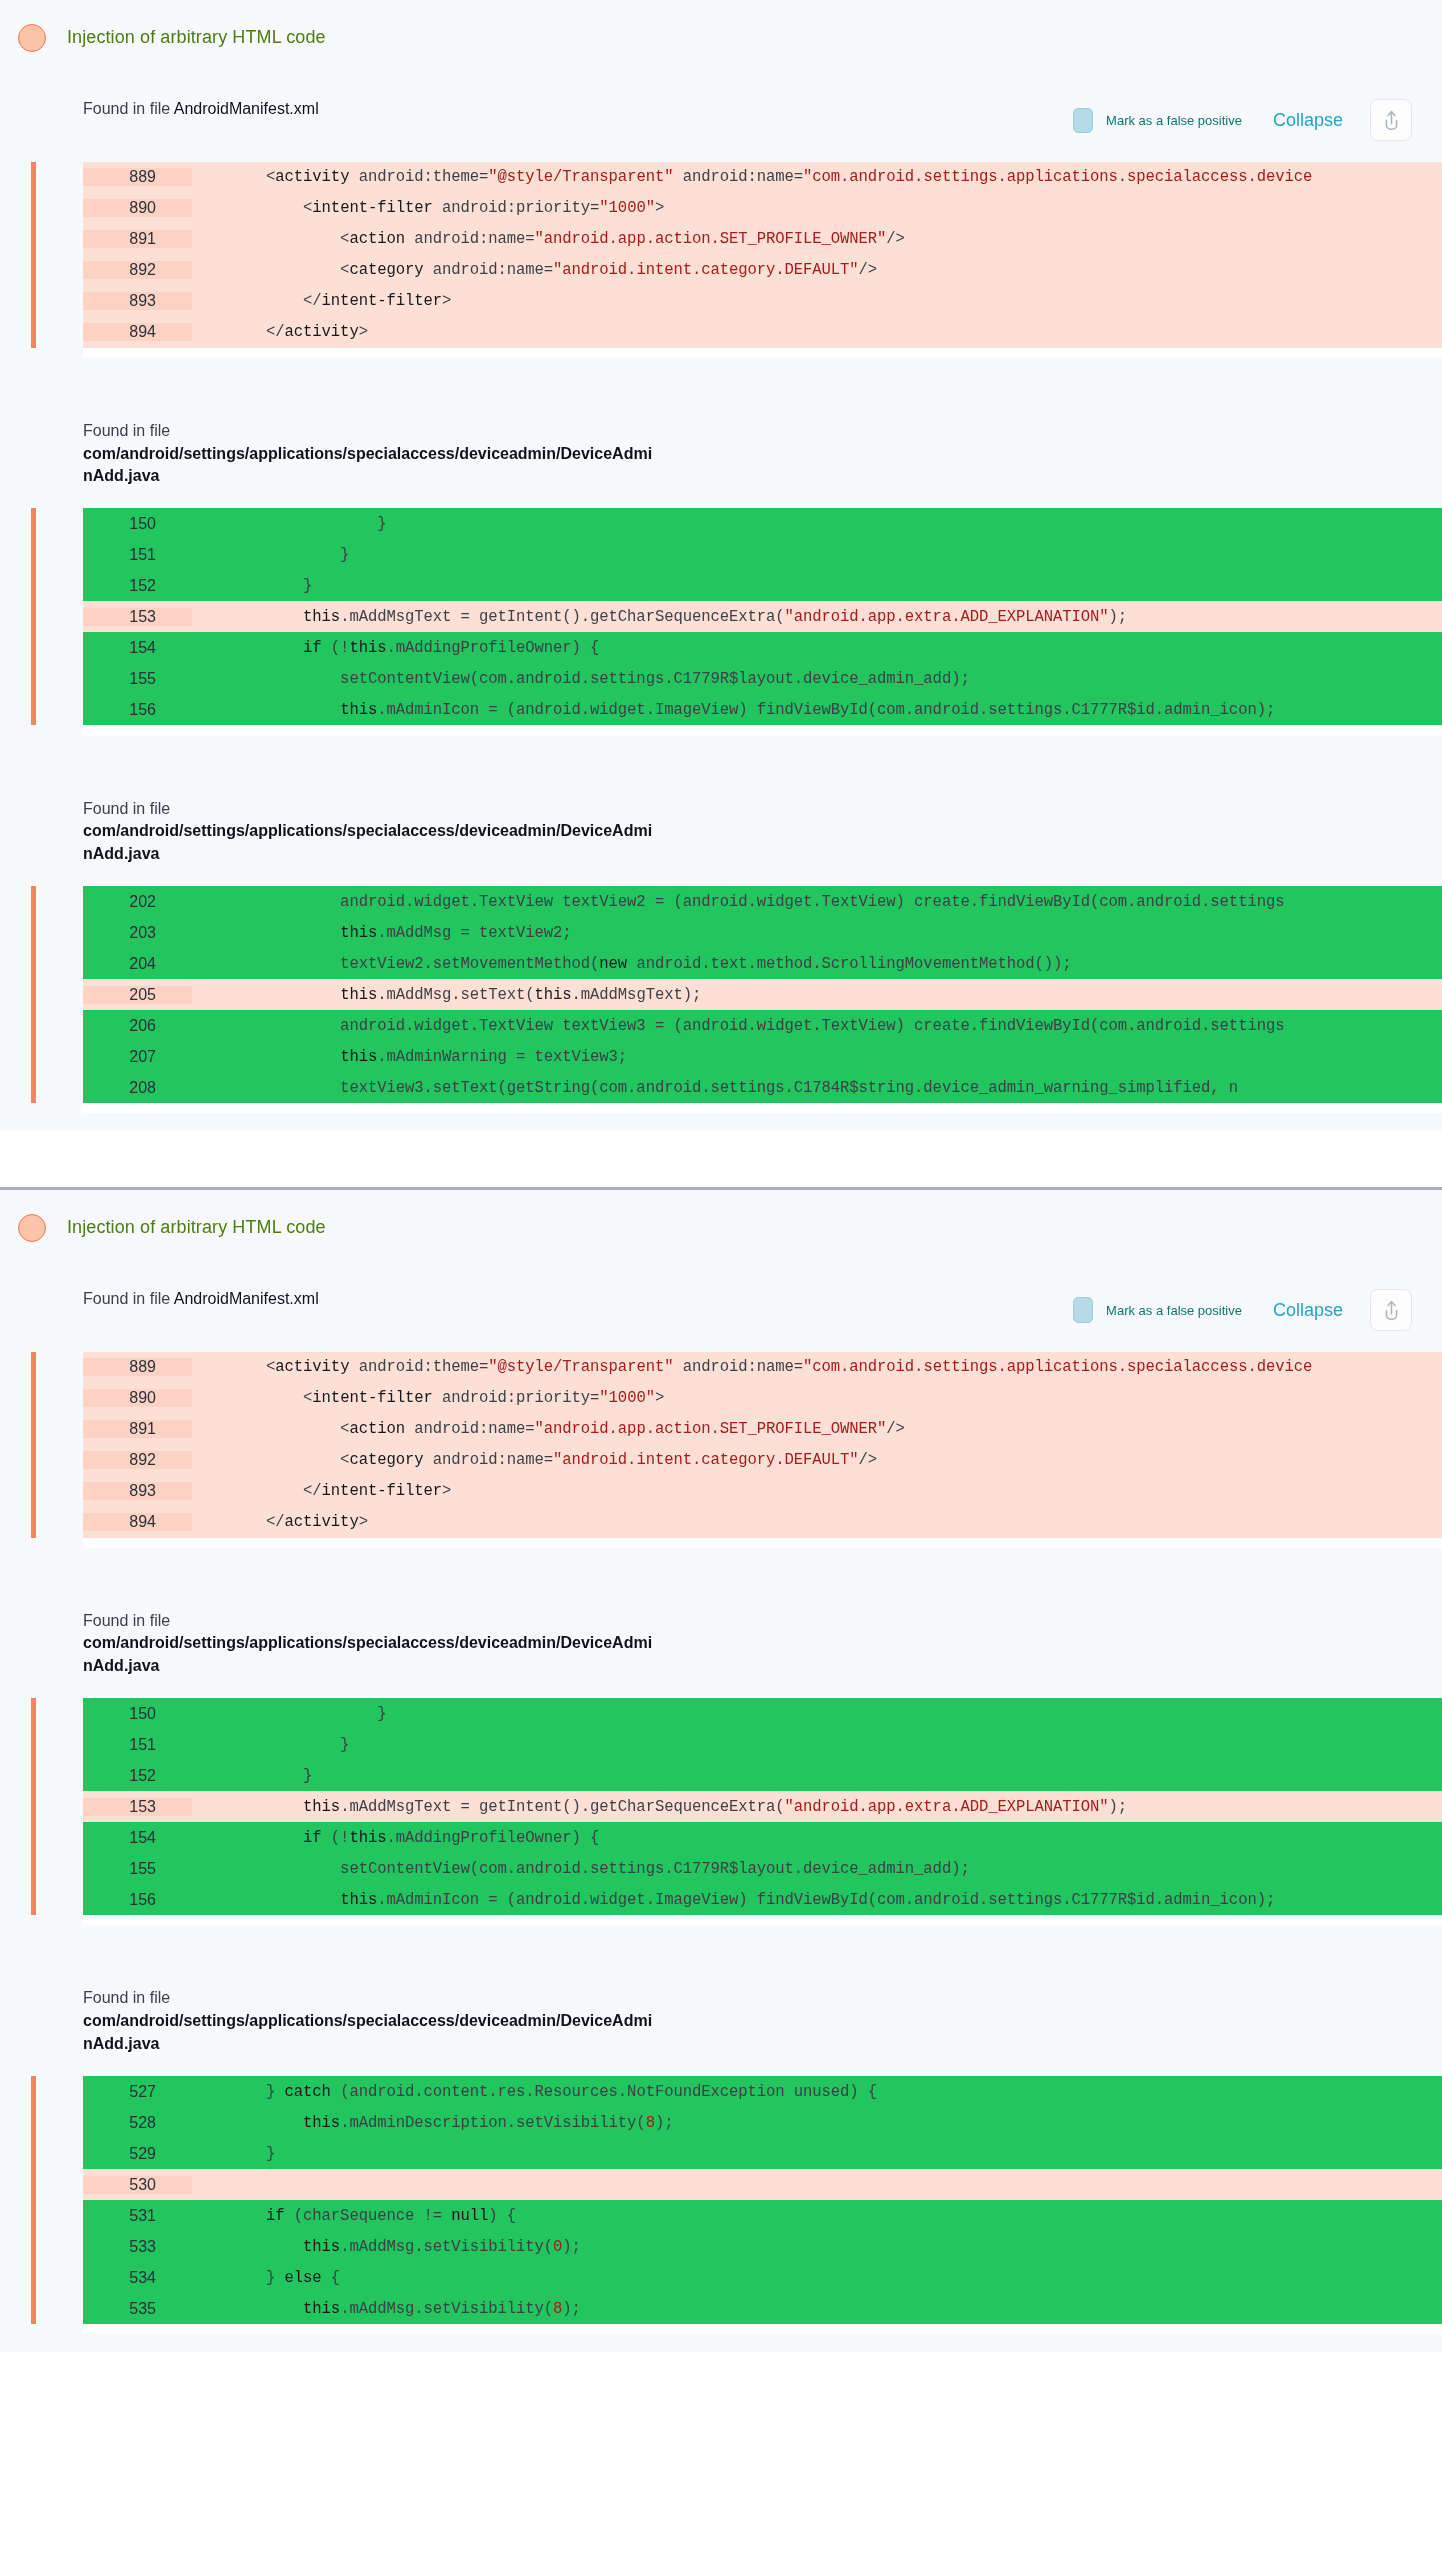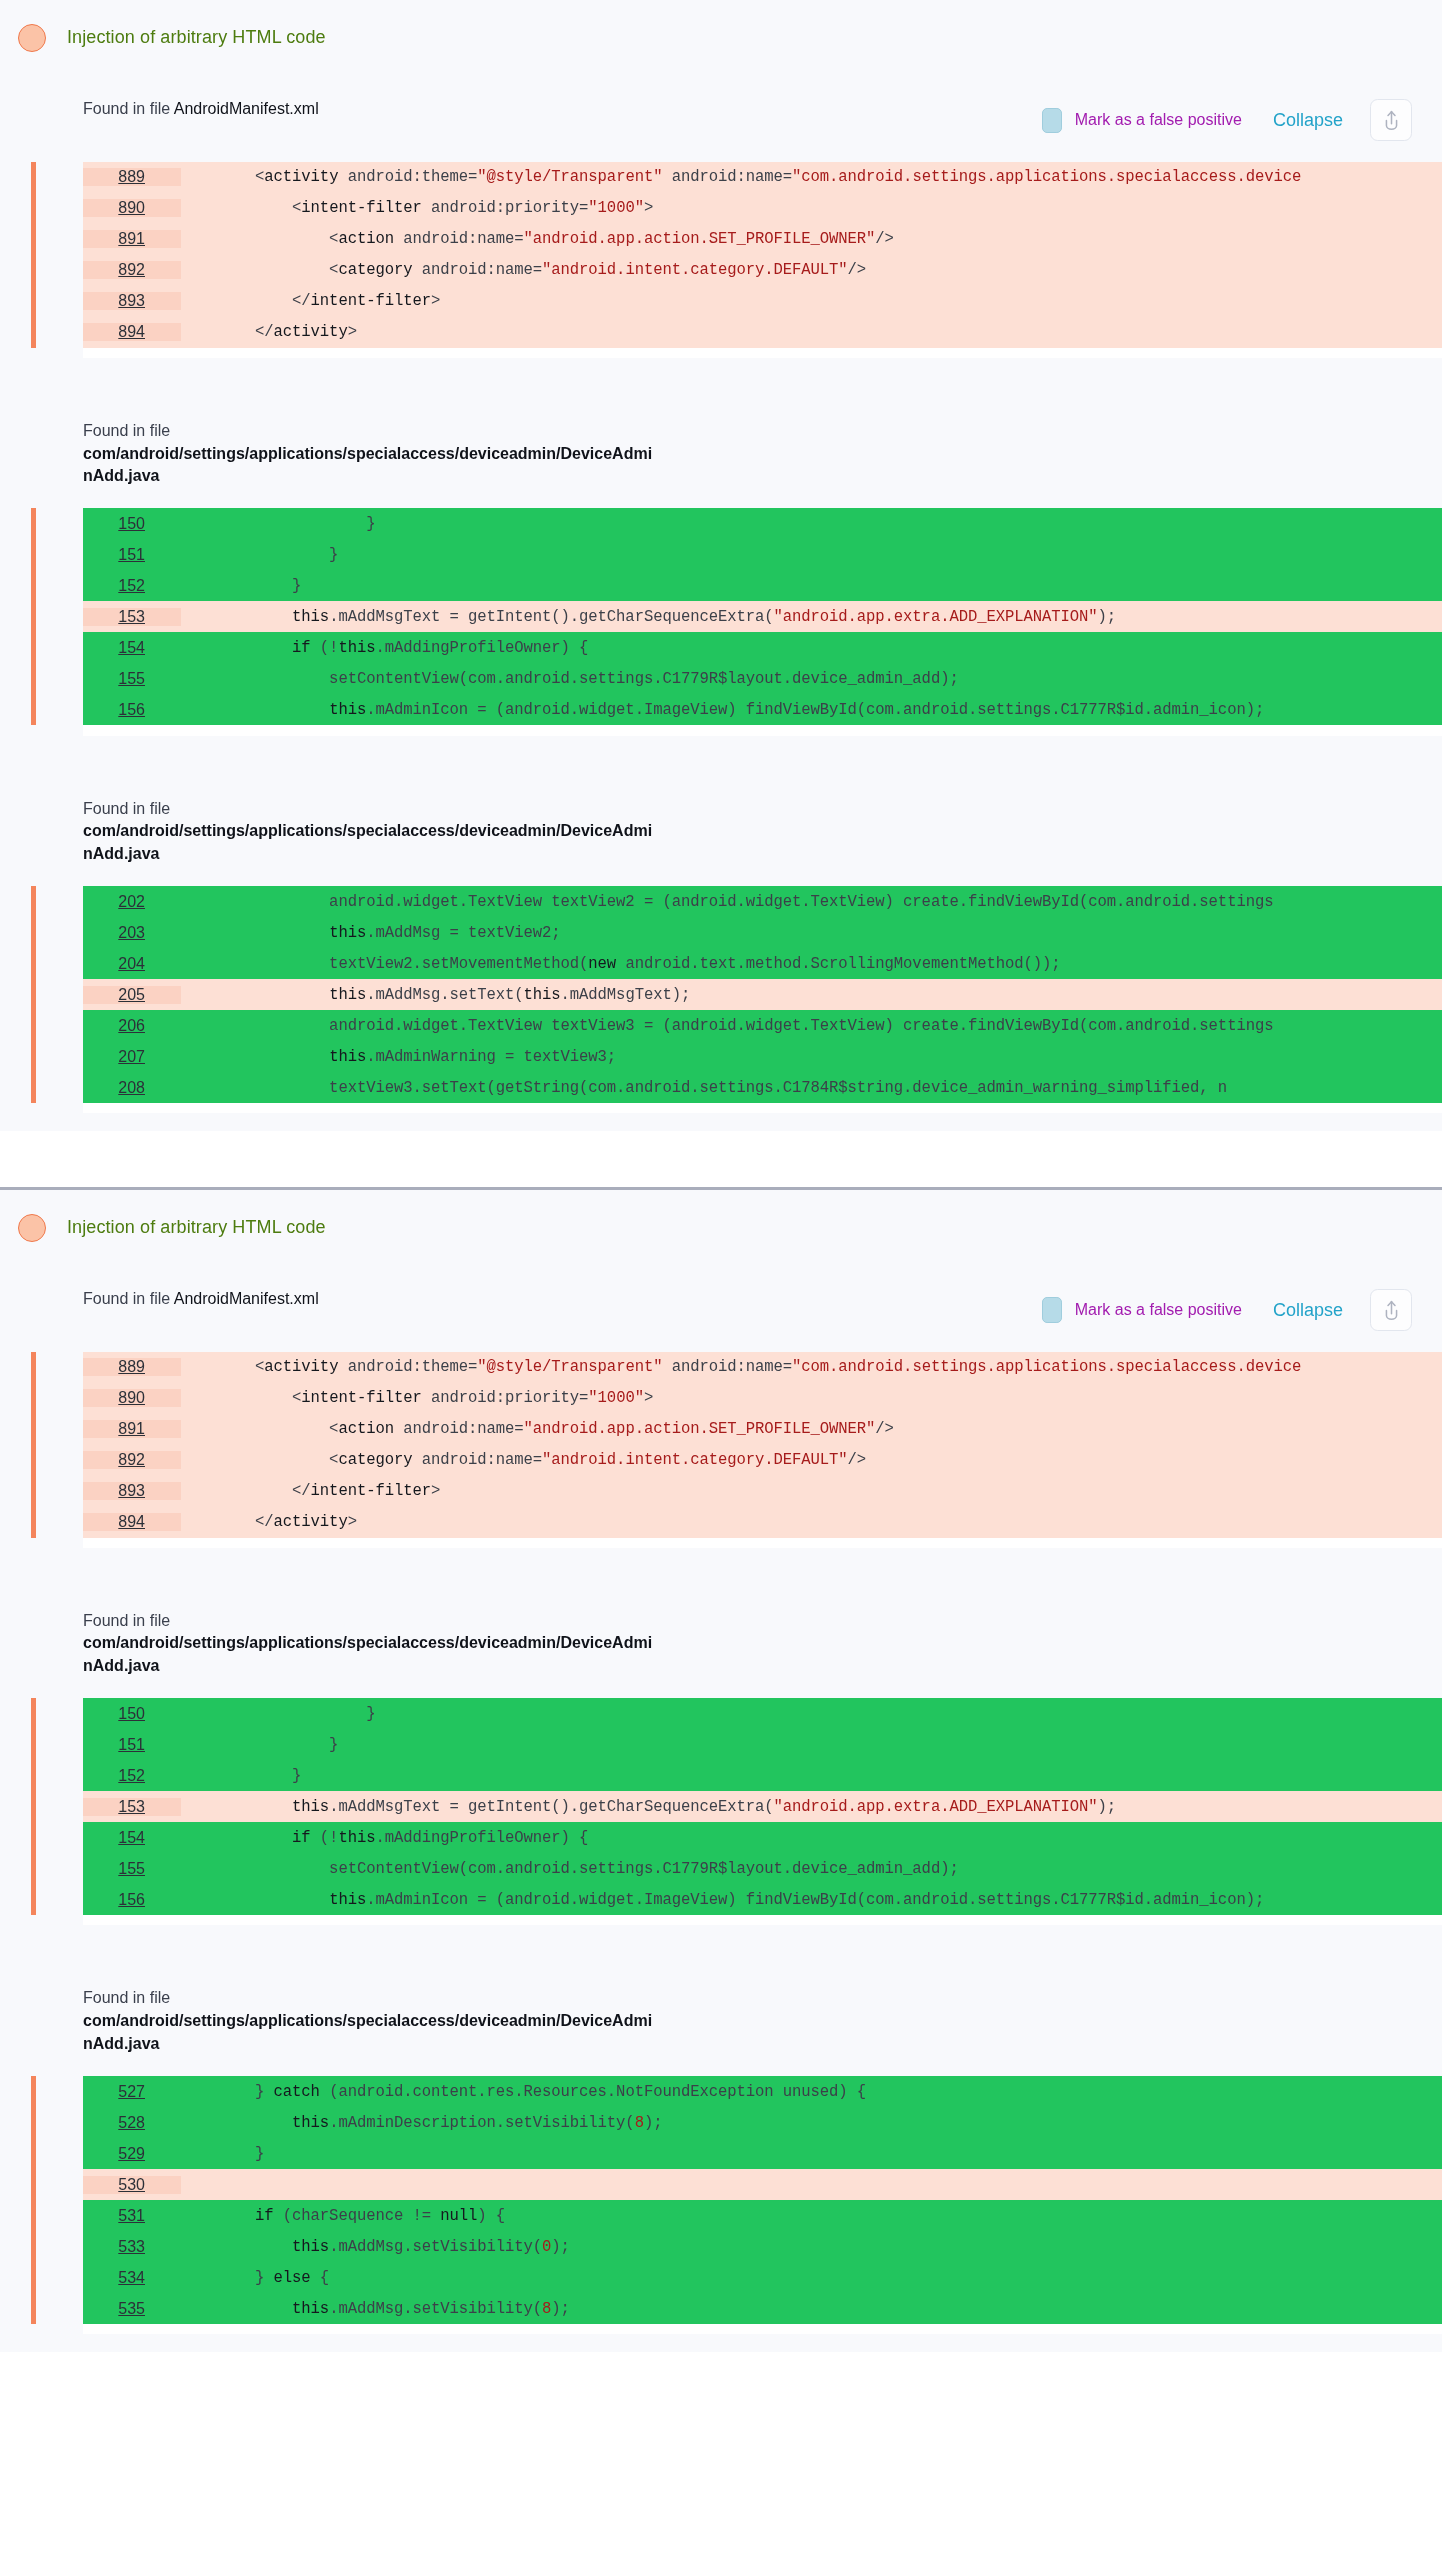--- a/index.html
+++ b/index.html
@@ -67,22 +67,22 @@
     padding-top: 1.3px;
   }
   .fp-check {
     width: 20.4px; height: 25.5px;
     border-radius: 5.1px;
     background: #b6dbe8;
     border: 0.6px solid #9fcddd;
     flex: 0 0 auto;
   }
   .fp-label {
-    font-size: 16px;
-    color: #a21caf;
+    font-size: 13px;
+    color: #0f766e;
     margin-left: 12.7px;
     white-space: nowrap;
   }
   .collapse-link {
     font-size: 18px;
     color: #23a3c9;
     margin-left: 31px;
     white-space: nowrap;
     cursor: pointer;
   }
@@ -120,27 +120,26 @@
     display: flex;
     align-items: center;
     height: 31px;
     background: #22c55e;
     white-space: pre;
   }
   .code-row.hl { background: #fde0d5; }
   .code-row.hl .ln { background: #fbd2c3; }
   .ln {
     flex: 0 0 auto;
-    width: 98px;
+    width: 109px;
     text-align: right;
     padding-right: 36px;
     font-family: "Liberation Sans", "DejaVu Sans", sans-serif;
     font-size: 16px;
     color: #2c3038;
-    text-decoration: underline;
   }
   .code {
     font-family: "Liberation Mono", "DejaVu Sans Mono", monospace;
     font-size: 15.6px;
     color: #3c4049;
     letter-spacing: -0.1px;
     white-space: pre;
     flex: 1 1 auto;
   }
   .code b { font-weight: 400; color: #15181e; }

